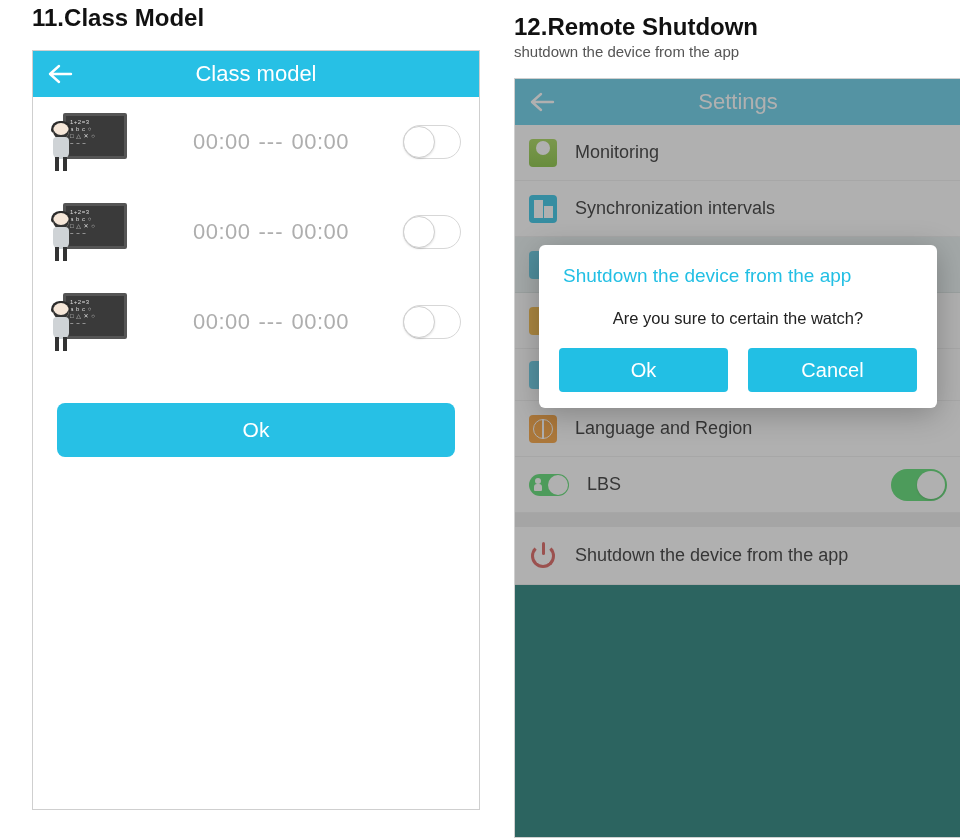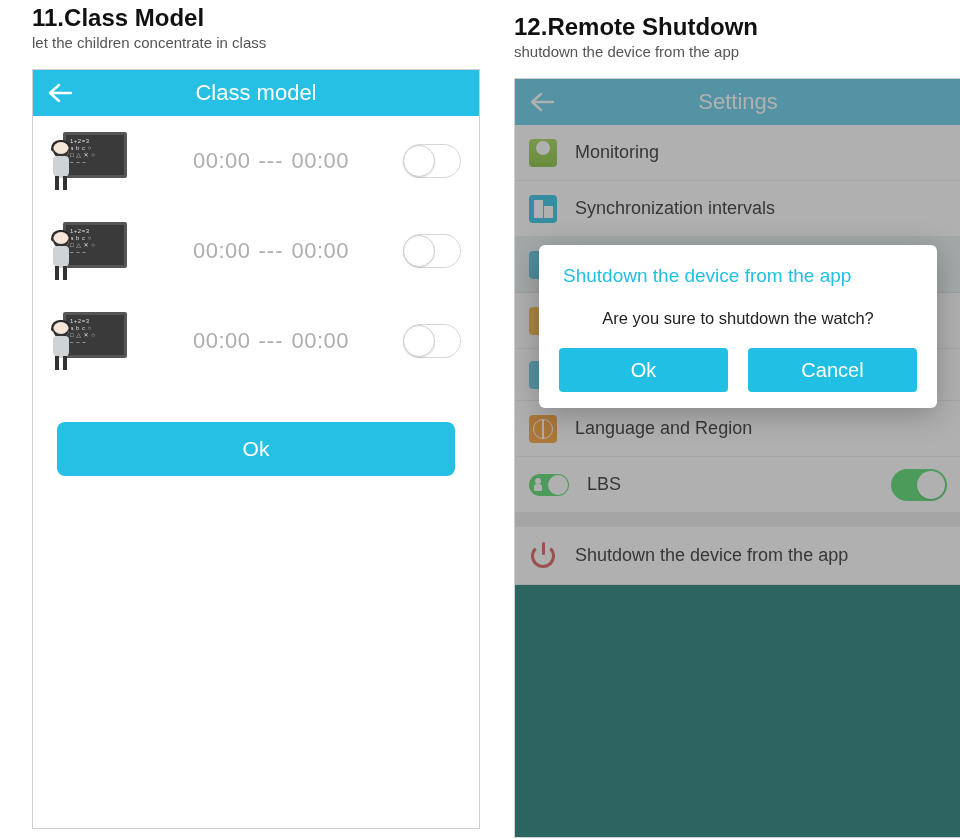--- a/index.html
+++ b/index.html
@@ -214,21 +214,20 @@
   .ic-clock::before{content:"";position:absolute;left:13px;top:6px;width:2px;height:9px;background:#fff;}
   .ic-clock::after{content:"";position:absolute;left:13px;top:13px;width:7px;height:2px;background:#fff;}
 </style>
 </head>
 <body>
 
 <div class="col col-left">
   <div class="section-title">
     <span>11.</span><span>Class Model</span>
   </div>
-  <div class="section-sub">let the children concentrate in class</div>
 
   <div class="phone">
     <div class="app-header">
       <span class="back-arrow">
         <svg width="26" height="22" viewBox="0 0 26 22">
             <path d="M12 3 L3 11 L12 19 M3 11 H24" stroke="#fff" stroke-width="2.4" fill="none" stroke-linecap="round" stroke-linejoin="round"></path>
           </svg>
       </span>
       <span>Class model</span>
     </div>
@@ -356,20 +355,20 @@
       <div class="srow tall">
         <div class="sicon ic-power"></div>
         <span>Shutdown the device from the app</span>
       </div>
     </div>
 
     <div class="overlay"></div>
 
     <div class="dialog">
       <div class="dialog-title">Shutdown the device from the app</div>
-      <div class="dialog-msg">Are you sure to shutdown the watch?</div>
+      <div class="dialog-msg">Are you sure to certain the watch?</div>
       <div class="dialog-btns">
         <div class="dlg-btn">Ok</div>
         <div class="dlg-btn">Cancel</div>
       </div>
     </div>
   </div>
 </div>
 
 </body></html>

